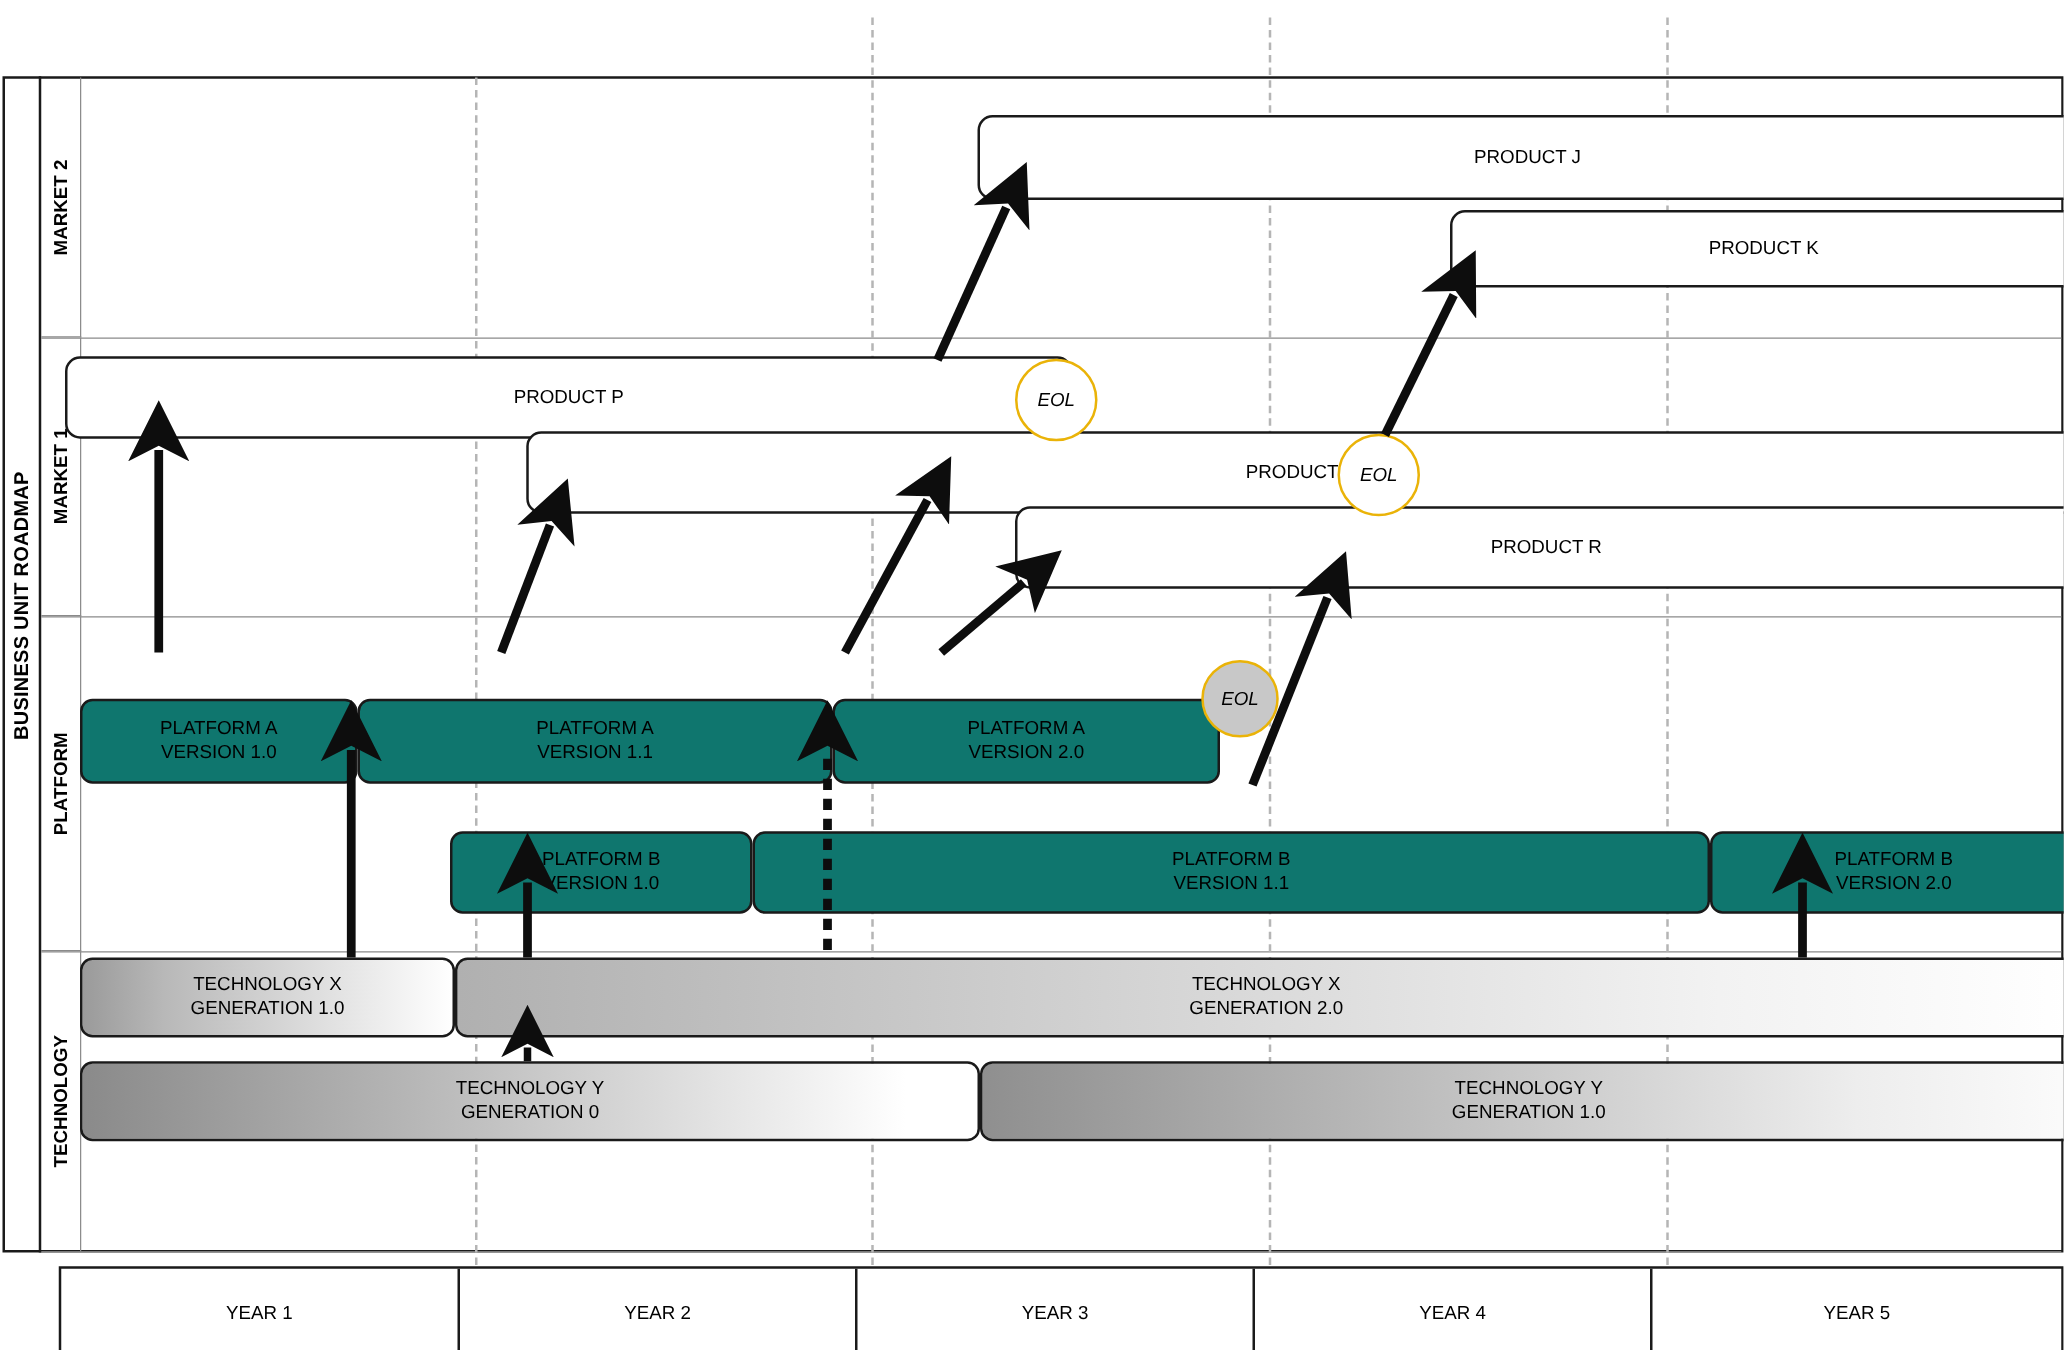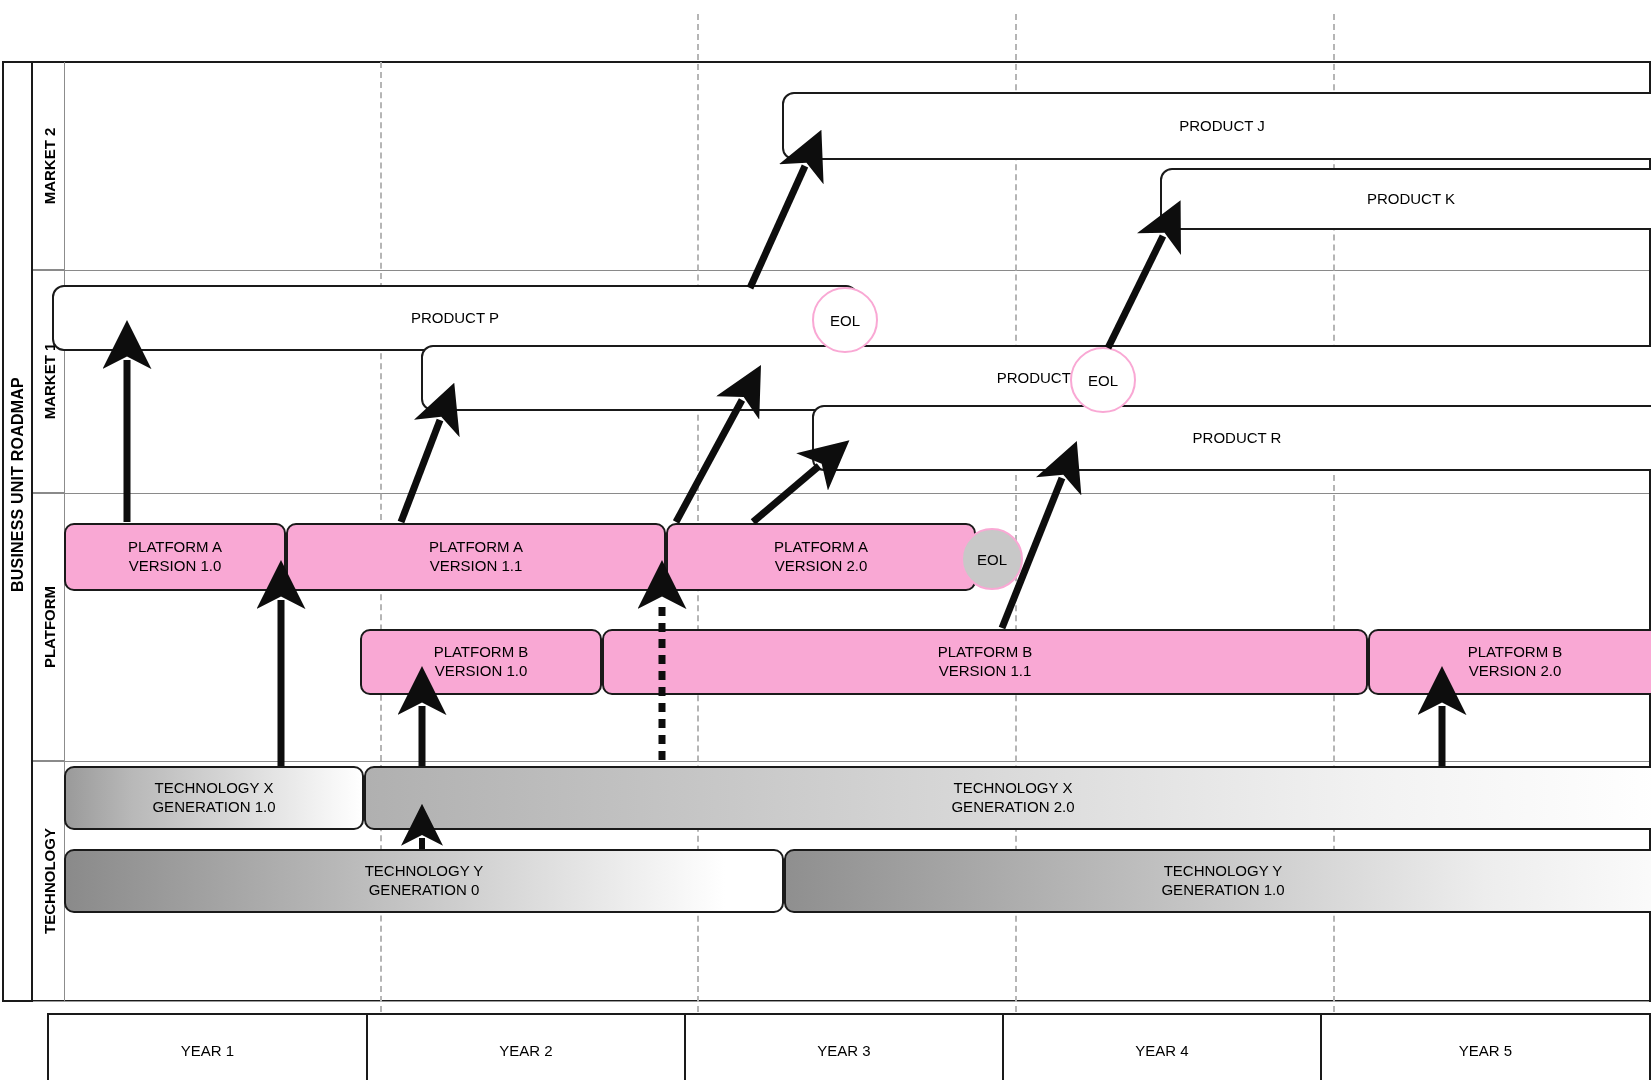--- a/index.html
+++ b/index.html
@@ -25,28 +25,28 @@
   .hline{left:33px;width:1616px;height:0;border-top:1px solid #9a9a9a;}
   .hline.strong{border-top:1px solid #8a8a8a;}
   .vdash{top:0px;width:0;border-left:2px dashed #b5b5b5;}
   
   .bar{
     box-sizing:border-box;border:2px solid #1a1a1a;border-radius:12px;
     display:flex;align-items:center;justify-content:center;text-align:center;
     font-size:15px;color:#000;line-height:1.25;white-space:pre-line;
     background:#fff;
   }
-  .bar.plat{background:#f9a8d4;border-radius:10px;}
+  .bar.plat{background:#0f766e;border-radius:10px;margin-top:36px;}
   .bar.techx{border-radius:10px;background:linear-gradient(90deg,#9a9a9a 0%,#b8b8b8 22%,#ffffff 100%);}
   .bar.techx2{border-radius:10px;background:linear-gradient(90deg,#b0b0b0 0%,#d2d2d2 40%,#f2f2f2 78%,#ffffff 100%);}
   .bar.techy{border-radius:10px;background:linear-gradient(90deg,#8a8a8a 0%,#b4b4b4 35%,#ffffff 92%);}
   .bar.techy2{border-radius:10px;background:linear-gradient(90deg,#8f8f8f 0%,#bdbdbd 40%,#ededed 80%,#fbfbfb 100%);}
   .eol{
-    border:2px solid #f9a8d4;border-radius:50%;background:#fff;
-    display:flex;align-items:center;justify-content:center;font-size:15px;color:#000;
+    border:2px solid #eab308;border-radius:50%;background:#fff;
+    display:flex;align-items:center;justify-content:center;font-size:15px;color:#000;font-style:italic;
   }
   .eol.gray{background:#c8c8c8;}
   
   #yearbar{left:47px;top:1013px;width:1604px;height:75px;border:2px solid #1a1a1a;box-sizing:border-box;display:flex;}
   .yearcell{flex:0 0 auto;border-right:2px solid #1a1a1a;box-sizing:border-box;display:flex;align-items:center;justify-content:center;font-size:15px;color:#000;}
   .yearcell:last-child{border-right:none;}
   svg.overlay{position:absolute;left:0;top:0;width:1651px;height:1080px;pointer-events:none;}
 </style>
 </head>
 <body>

